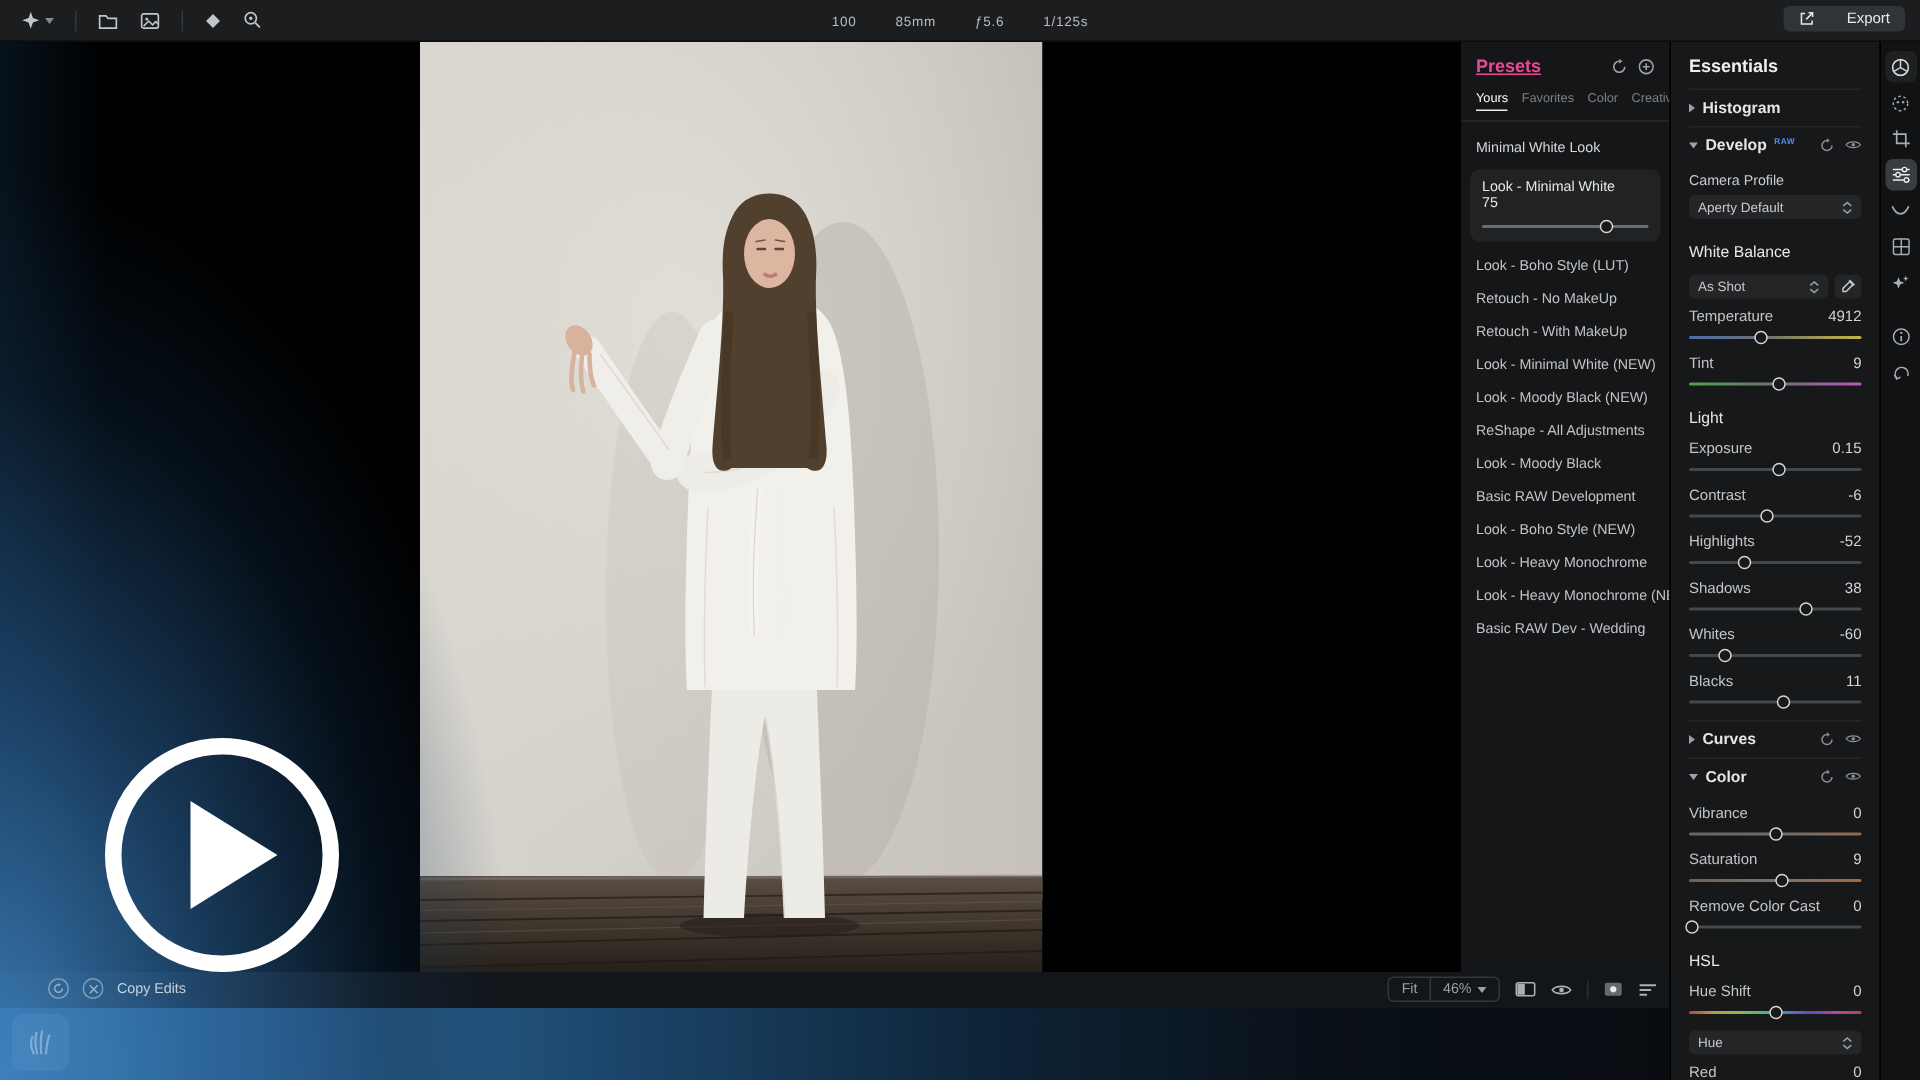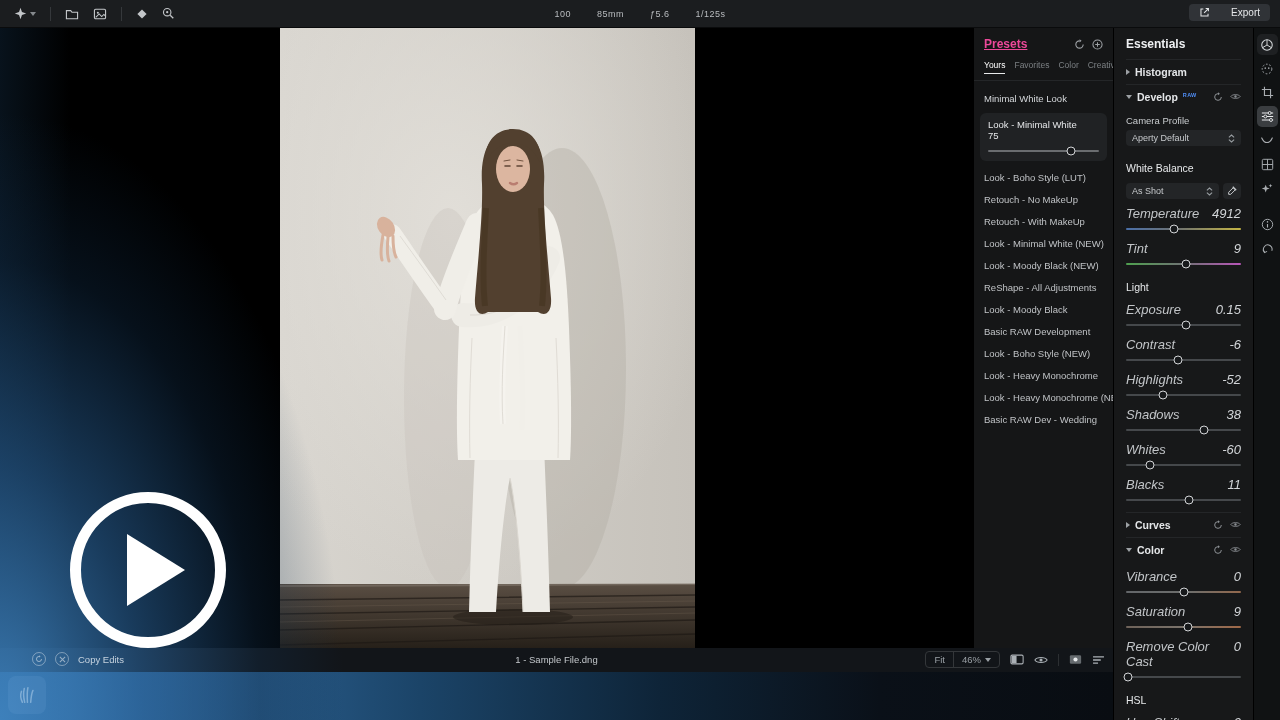--- a/index.html
+++ b/index.html
@@ -84,21 +84,21 @@
   .e-sub { color:#c9ccCF; font-size:9.5px; margin:6px 0 4px 0; }
   .e-h { color:#e6e8ea; font-size:10.5px; margin:16px 0 9px 0; }
   .dropdown { display:flex; align-items:center; justify-content:space-between; background:#232527;
               border-radius:4px; height:16px; padding:0 6px; color:#c6c9cc; font-size:9px; cursor:pointer; }
   .dd-row { display:flex; gap:4px; margin-bottom:4px; }
   .dd-row .dropdown { flex:1; }
   .sq-btn { width:18px; height:16px; background:#232527; border-radius:4px; display:flex;
             align-items:center; justify-content:center; color:#c6c9cc; cursor:pointer; }
 
   .srow { margin:7px 0 11px 0; }
-  .slabels { display:flex; justify-content:space-between; font-size:13px; color:#c2c5c8; margin-bottom:7px;font-style:italic; }
+  .slabels { display:flex; justify-content:space-between; font-size:10px; color:#c2c5c8; margin-bottom:7px; }
   .sval { color:#d2d5d8; }
   .strack { position:relative; height:2px; border-radius:1px; background:#45484b; }
   .sthumb { position:absolute; top:50%; transform:translate(-50%,-50%); width:9px; height:9px;
             border-radius:50%; background:#17191b; border:1.5px solid #d3d5d7; cursor:pointer; }
   .g-temp { background:linear-gradient(90deg,#4a6fa8,#6f7270 45%,#c4b545); }
   .g-tint { background:linear-gradient(90deg,#4fa04f,#707274 50%,#b855b8); }
   .g-vib  { background:linear-gradient(90deg,#636669,#6d6e6c 55%,#93684c); }
   .g-sat  { background:linear-gradient(90deg,#6e6259,#7a736b 50%,#a06847); }
   .g-hue  { background:linear-gradient(90deg,#b54646,#b59a46,#9ab546,#46b58d,#4683b5,#6d46b5,#b546a0,#b54646); }
   .g-red    { background:linear-gradient(90deg,#5a4f4c,#93473f); }
@@ -259,21 +259,20 @@
               <path d="M5 0.4 L7 1.8 L5 3.2" fill="currentColor"></path>
             </svg>
         </div>
         <div class="bb-circle">
           <svg width="7" height="7" viewBox="0 0 8 8">
               <path d="M1 1 L7 7 M7 1 L1 7" stroke="currentColor" stroke-width="1.2"></path>
             </svg>
         </div>
       </div>
       <span class="bb-copy">Copy Edits</span>
-      <div class="bb-center">1 - Sample File.dng</div>
       <div class="bb-right">
         <div class="zoom-group">
           <div>
               <span>Fit</span>
             </div>
           <div class="zg-sep"></div>
           <div>
             <span>46%</span>
             <span class="caret"></span>
           </div>

